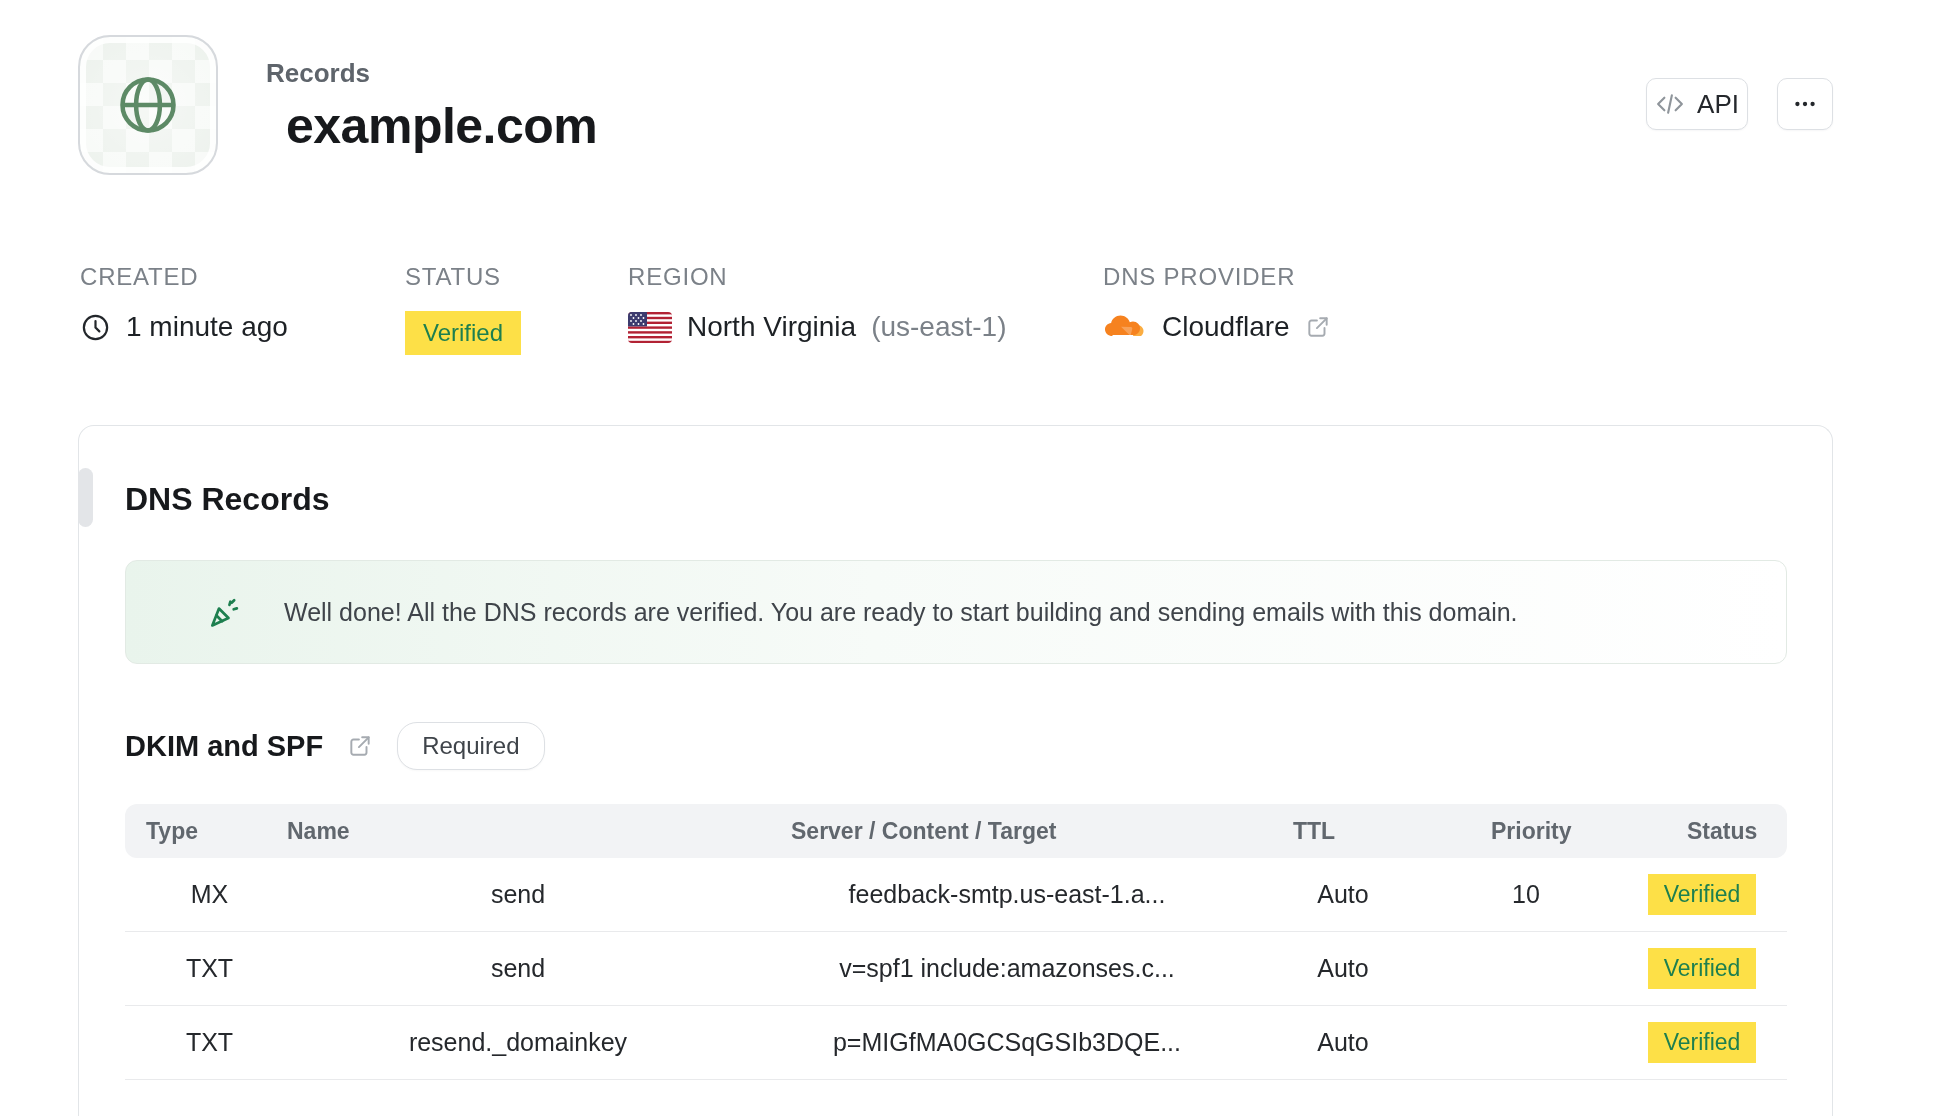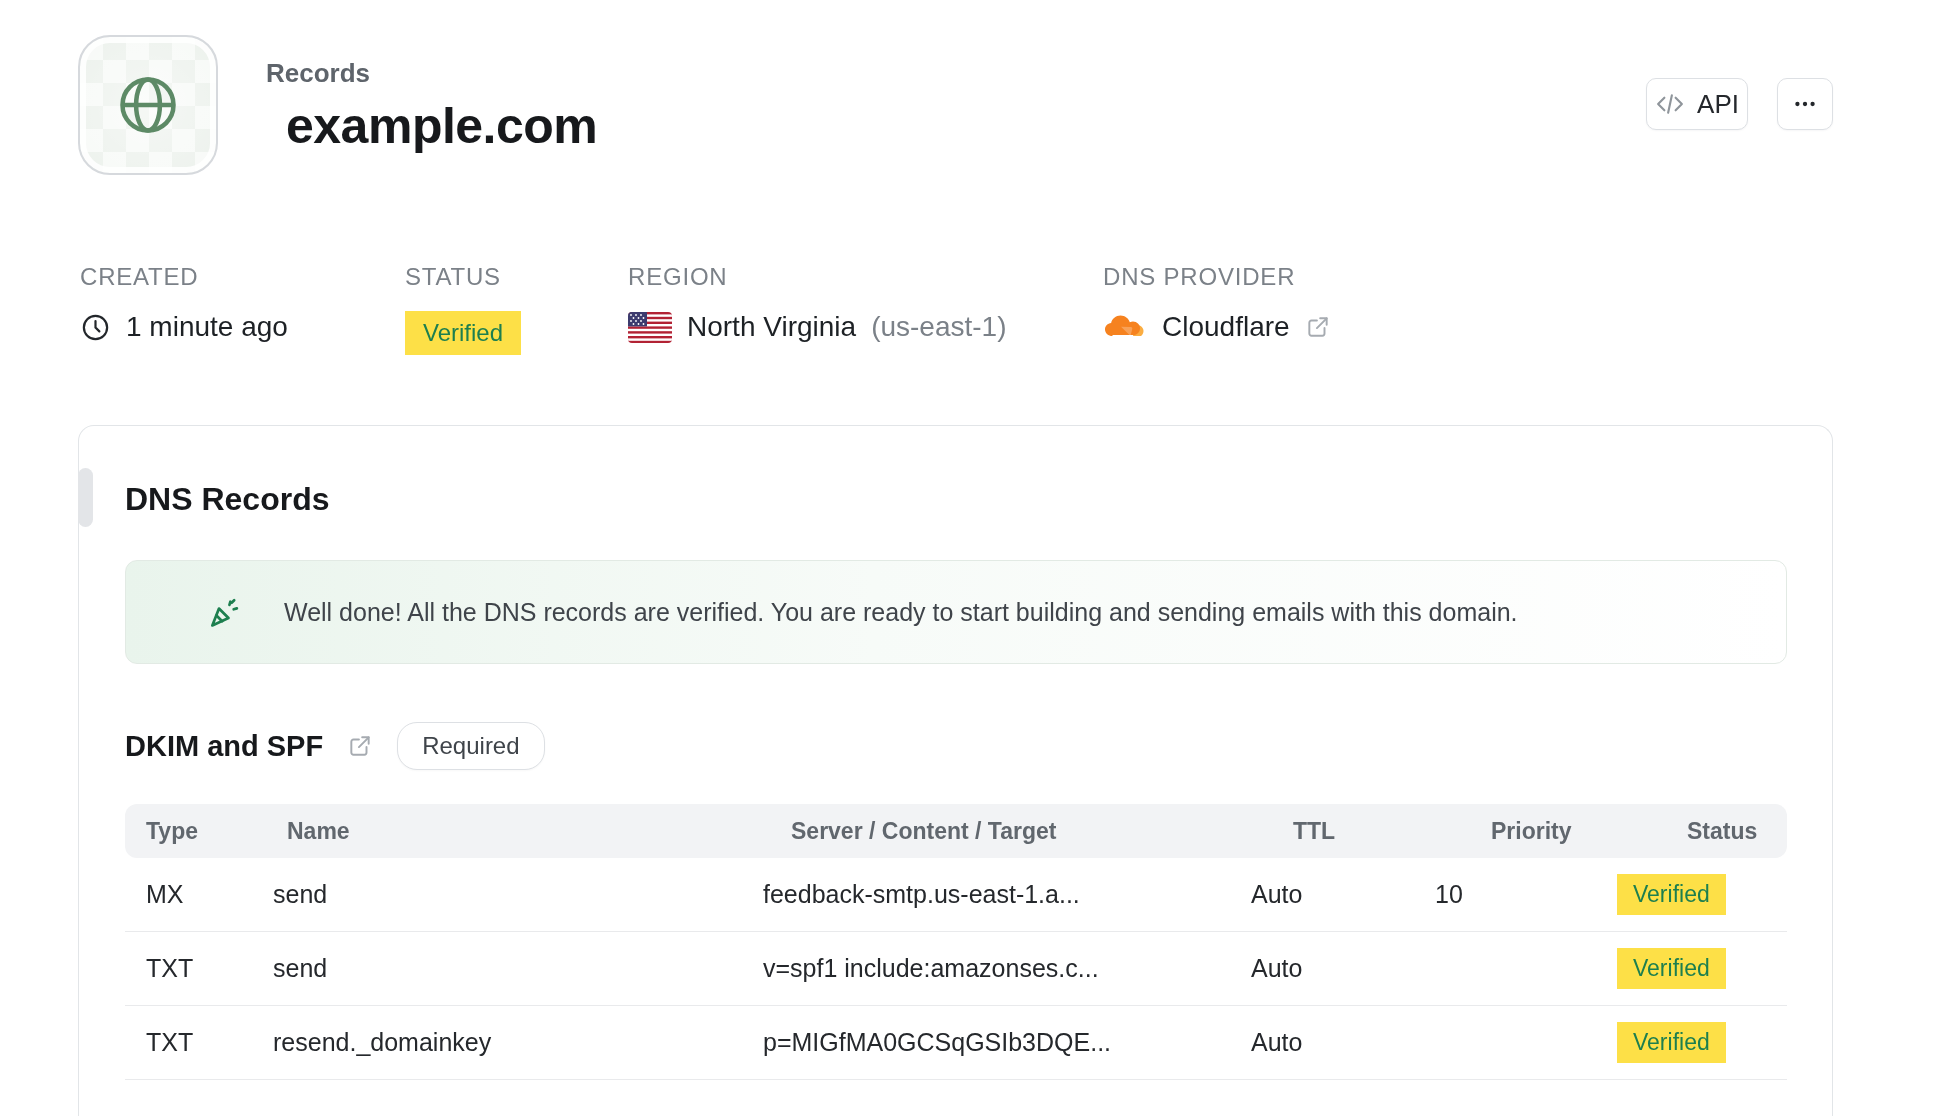--- a/index.html
+++ b/index.html
@@ -111,21 +111,21 @@
     grid-template-columns:127px 490px 488px 184px 182px 1fr;
     align-items:center;
     padding-left:21px;
   }
   .thead {
     height:54px; background:#f2f3f5; border-radius:12px;
     font-size:23px; font-weight:700; color:#61676e;gap:14px;
   }
   .trow {
     height:74px; border-bottom:1px solid #e9eaec;
-    font-size:25px; color:#25282c;
+    font-size:25px; color:#25282c;text-align:center;
   }
   .td-status .badge-verified { font-size:23px; padding:7px 16px; }
 
   .icon-inline { display:inline-flex; align-items:center; }
 </style>
 </head>
 <body>
 
 <div class="page">
 

